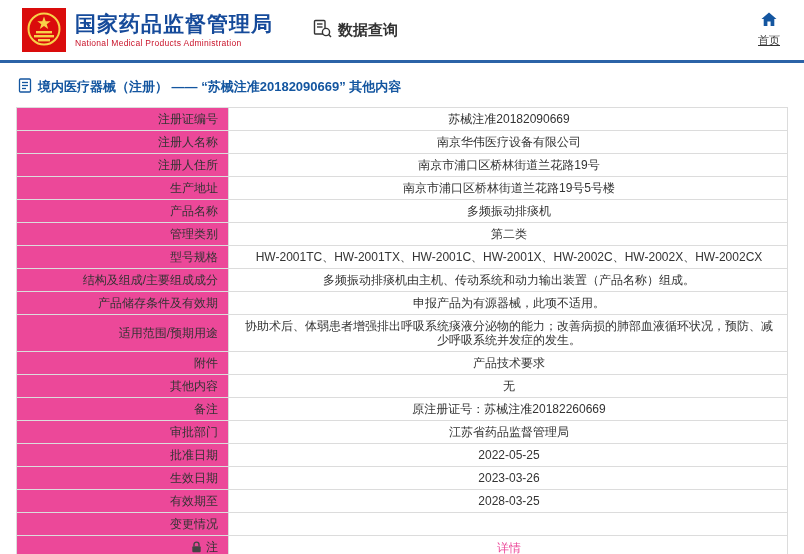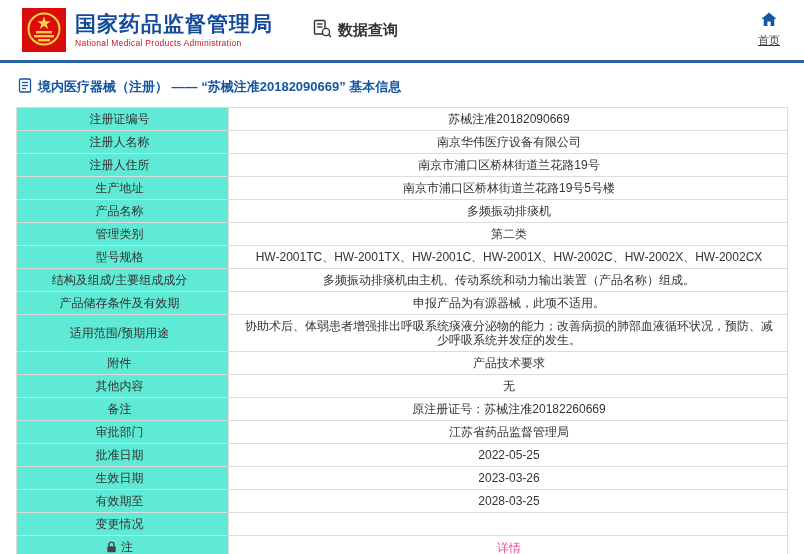--- a/index.html
+++ b/index.html
@@ -84,22 +84,22 @@
     table-layout: fixed;
     font-size: 12px;
   }
   .info-table th, .info-table td {
     border: 1px solid #dcdcdc;
     line-height: 14px;
     font-weight: normal;
   }
   .info-table th {
     width: 212px;
-    background: #5eead4;
-    text-align: center;
+    background: #ec4899;
+    text-align: right;
     padding: 4px 10px 4px 4px;
     color: #333;
   }
   .info-table td {
     text-align: center;
     padding: 4px 10px 4px 12px;
     background: #fff;
     color: #333;
     word-break: break-all;
   }
@@ -157,21 +157,21 @@
 <main class="main">
   <div class="breadcrumb">
     <span>
       <svg width="14" height="15" viewBox="0 0 14 15" fill="none" stroke="#1456a0" stroke-width="1.3">
         <rect x="1.5" y="1" width="11" height="13" rx="1"></rect>
         <line x1="4" y1="4.5" x2="10" y2="4.5"></line>
         <line x1="4" y1="7.5" x2="10" y2="7.5"></line>
         <line x1="4" y1="10.5" x2="8" y2="10.5"></line>
       </svg>
     </span>
-    <span>境内医疗器械（注册） ——  “苏械注准20182090669”  基本信息</span>
+    <span>境内医疗器械（注册） ——  “苏械注准20182090669”  其他内容</span>
   </div>
 
   <table class="info-table">
     <tbody>
       <tr>
         <th>注册证编号</th>
         <td>苏械注准20182090669</td>
       </tr>
       <tr>
         <th>注册人名称</th>

